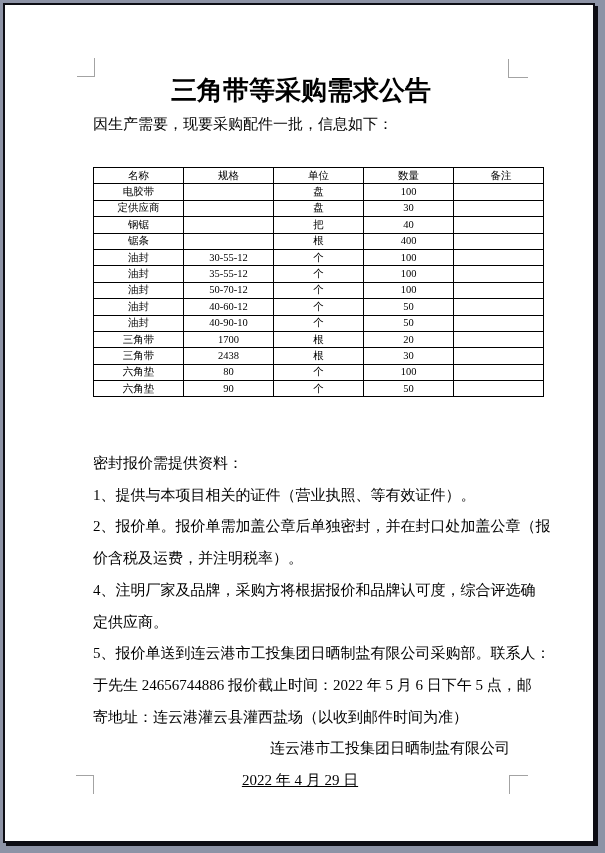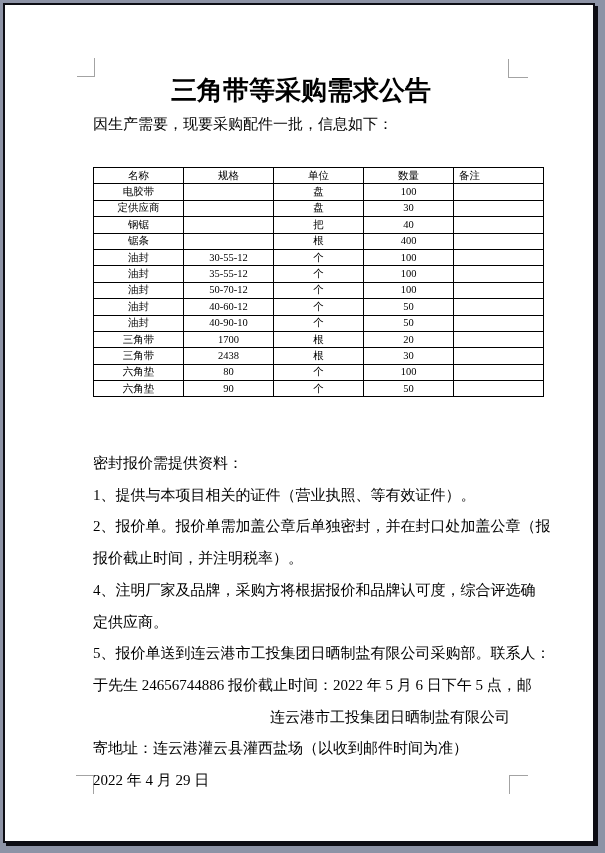--- a/index.html
+++ b/index.html
@@ -44,29 +44,29 @@
   table.items th, table.items td {
     border: 1px solid #000;
     height: 15.4px;
     padding: 0;
     text-align: center;
     font-weight: normal;
     line-height: 14px;
     overflow: hidden;
   }
   table.items col { width: 90px; }
-  table.items th.remark-header { text-align: left; padding-left: 5px; }
+  table.items th.remark-header { text-align: center; padding-left: 5px; }
 
   .body-paragraphs {
     position: absolute; left: 88px; top: 407px; width: 452px;
     font-size: 15px; line-height: 31.7px; margin-top: 36px;
   }
   .body-paragraphs .line { white-space: nowrap; }
   .body-paragraphs .line.right { text-align: right; padding-right: 35px; }
-  .body-paragraphs .line.right-date { text-align: left; padding-right: 38px; }
+  .body-paragraphs .line.right-date { text-align: center; padding-right: 38px; text-decoration: underline; }
 </style>
 </head>
 <body>
 
 <div class="page">
 
   <div class="margin-mark mark-tl"></div>
   <div class="margin-mark mark-tr"></div>
   <div class="margin-mark mark-bl"></div>
   <div class="margin-mark mark-br"></div>
@@ -184,23 +184,23 @@
           <td>50</td>
           <td></td>
         </tr>
       </tbody>
   </table>
 
   <div class="body-paragraphs">
       <div class="line left">密封报价需提供资料：</div>
       <div class="line left">1、提供与本项目相关的证件（营业执照、等有效证件）。</div>
       <div class="line left">2、报价单。报价单需加盖公章后单独密封，并在封口处加盖公章（报</div>
-      <div class="line left">报价截止时间，并注明税率）。</div>
+      <div class="line left">价含税及运费，并注明税率）。</div>
       <div class="line left">4、注明厂家及品牌，采购方将根据报价和品牌认可度，综合评选确</div>
       <div class="line left">定供应商。</div>
       <div class="line left">5、报价单送到连云港市工投集团日晒制盐有限公司采购部。联系人：</div>
       <div class="line left">于先生 24656744886 报价截止时间：2022 年 5 月 6 日下午 5 点，邮</div>
+      <div class="line left">寄地址：连云港灌云县灌西盐场（以收到邮件时间为准）</div>
       <div class="line right">连云港市工投集团日晒制盐有限公司</div>
-      <div class="line left">寄地址：连云港灌云县灌西盐场（以收到邮件时间为准）</div>
       <div class="line right-date">2022 年 4 月 29 日</div>
     </div>
 
 </div>
 
 </body></html>

